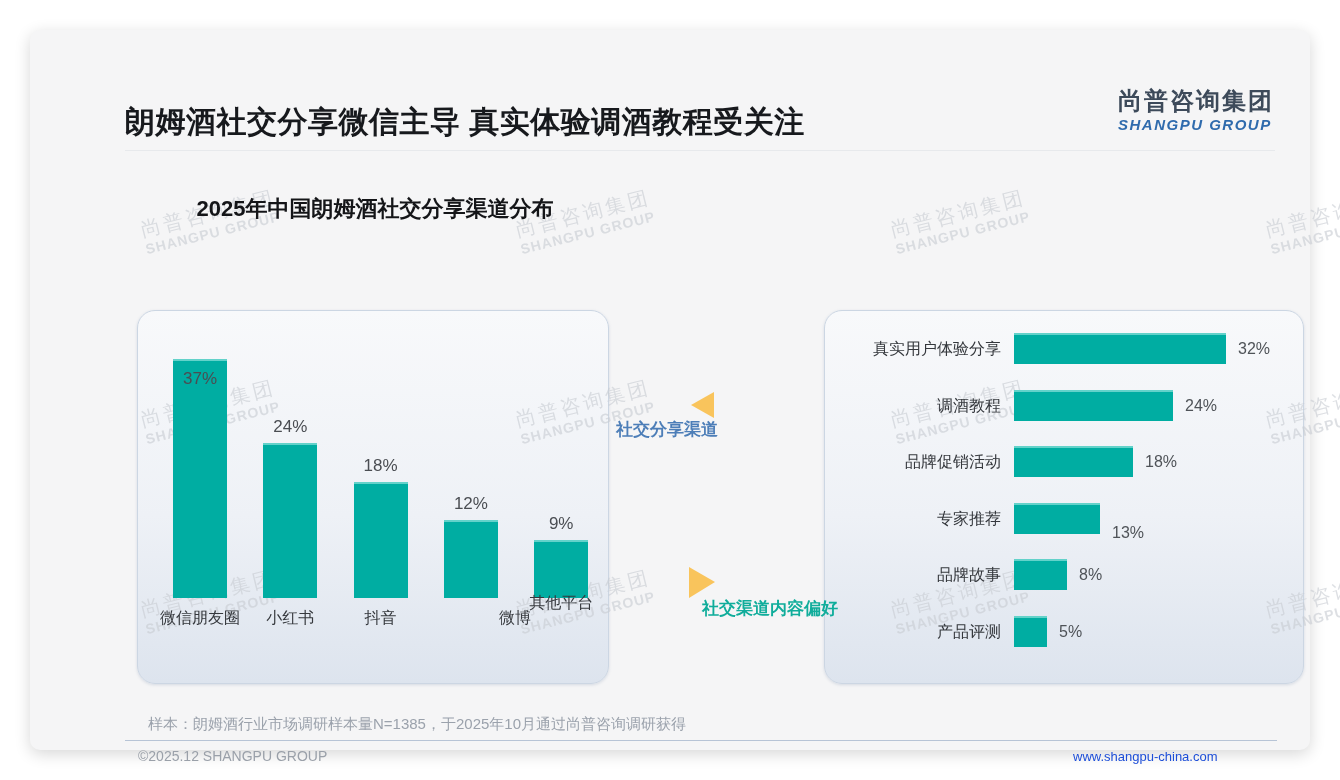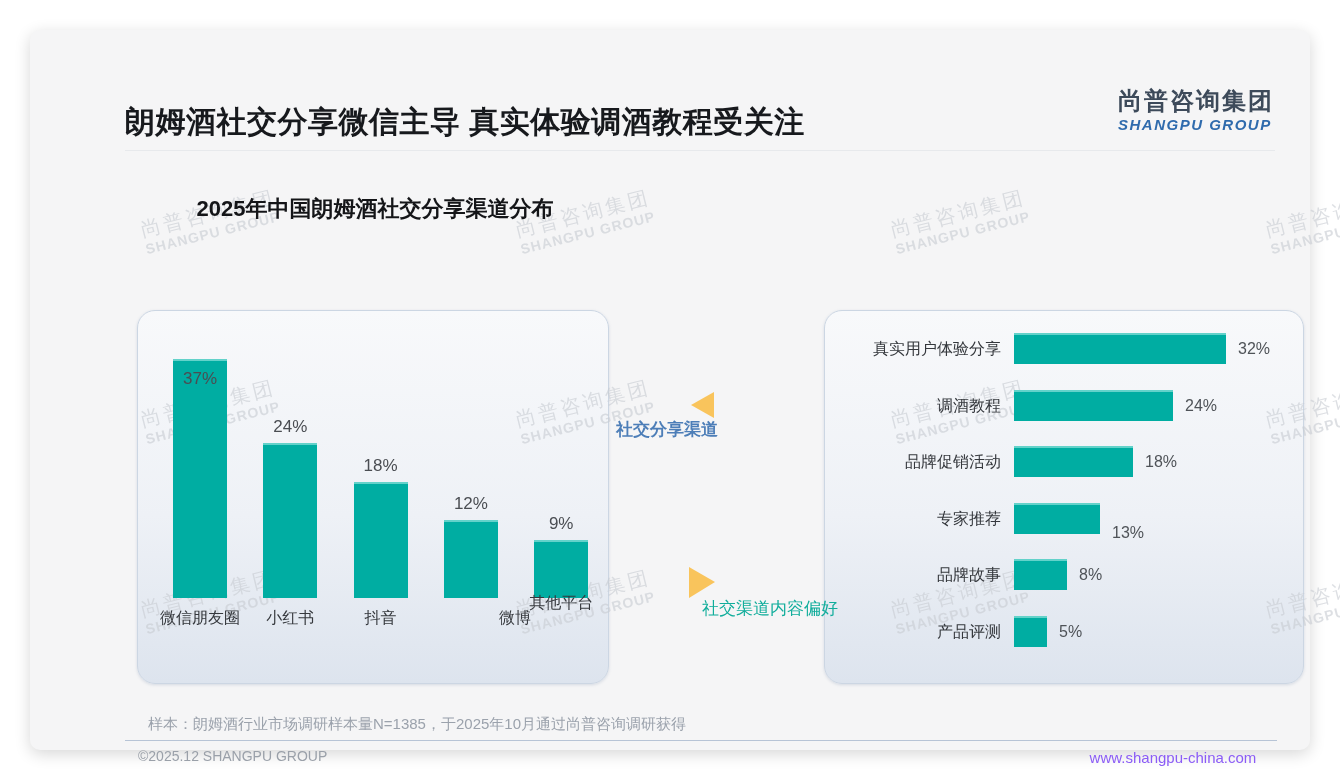--- a/index.html
+++ b/index.html
@@ -25,25 +25,25 @@
   .vbar,.hbar{position:absolute;background:#00ada2;box-shadow:inset 0 2px 0 rgba(220,255,250,.45);}
   .vval{position:absolute;text-align:center;font-size:17px;color:#4a4d52;}
   .vcat{position:absolute;text-align:center;font-size:16px;color:#35383d;}
   .hlabel{position:absolute;text-align:right;font-size:16px;color:#35383d;white-space:nowrap;}
   .hval{position:absolute;font-size:16px;color:#4f5358;}
   .tri-left{width:0;height:0;border-top:13px solid transparent;border-bottom:13px solid transparent;
             border-right:23px solid #f9c45c;}
   .tri-right{width:0;height:0;border-top:15px solid transparent;border-bottom:16px solid transparent;
              border-left:26px solid #f9c45c;}
   #annot-share{left:586px;top:388px;width:102px;text-align:right;font-size:17px;font-weight:700;color:#4d7eb8;white-space:nowrap;}
-  #annot-pref{left:672px;top:567px;font-size:17px;font-weight:400;color:#10ad9b;white-space:nowrap;}
+  #annot-pref{left:672px;top:567px;font-size:17px;font-weight:700;color:#10ad9b;white-space:nowrap;}
   #footnote{left:118px;top:685px;font-size:15px;color:#9ba2ac;white-space:nowrap;}
   #footer-rule{left:95px;top:710px;width:1152px;height:1px;background:#b7c4d6;}
   #copyright{left:108px;top:718px;font-size:14px;color:#9aa0a9;}
-  #website{left:1043px;top:719px;width:200px;text-align:center;font-size:15px;color:#8b5cf6;}
+  #website{left:1043px;top:719px;width:200px;text-align:left;font-size:13px;color:#1d4ed8;}
   #watermark-layer{position:absolute;inset:0;z-index:1;pointer-events:none;}
   .wm{position:absolute;width:190px;text-align:center;transform:rotate(-14deg);color:#c9cdd3;opacity:.62;line-height:1.15;}
   .wm .w1{font-size:20px;letter-spacing:3px;}
   .wm .w2{font-size:14px;font-weight:700;letter-spacing:1px;}
 </style>
 </head>
 <body>
 
 <div id="stage">
   <div id="slide">

